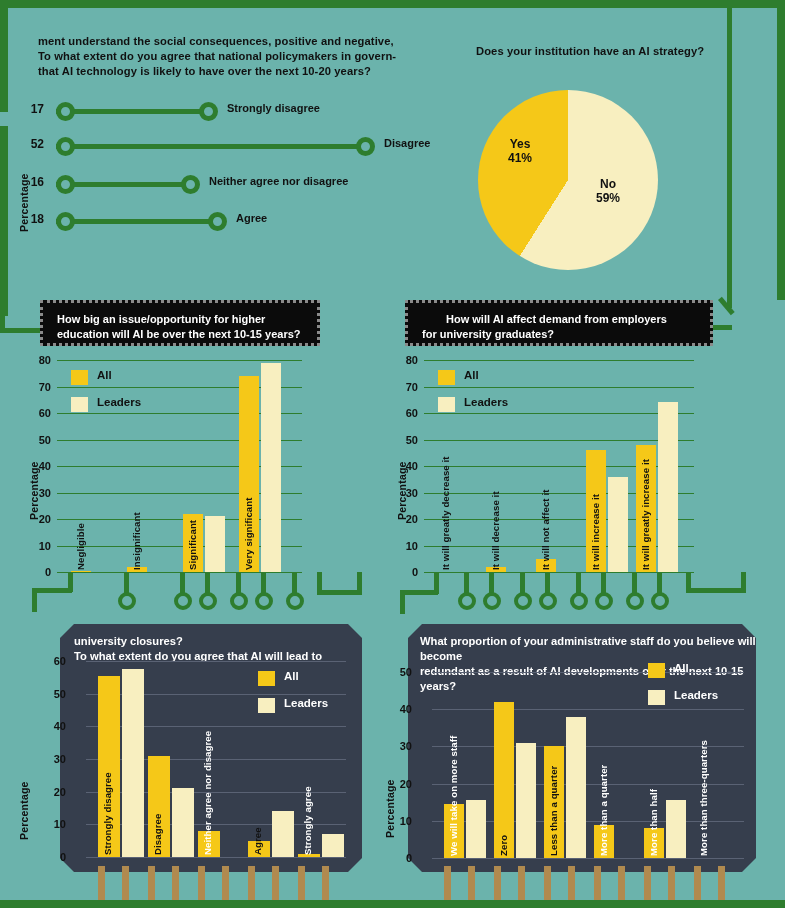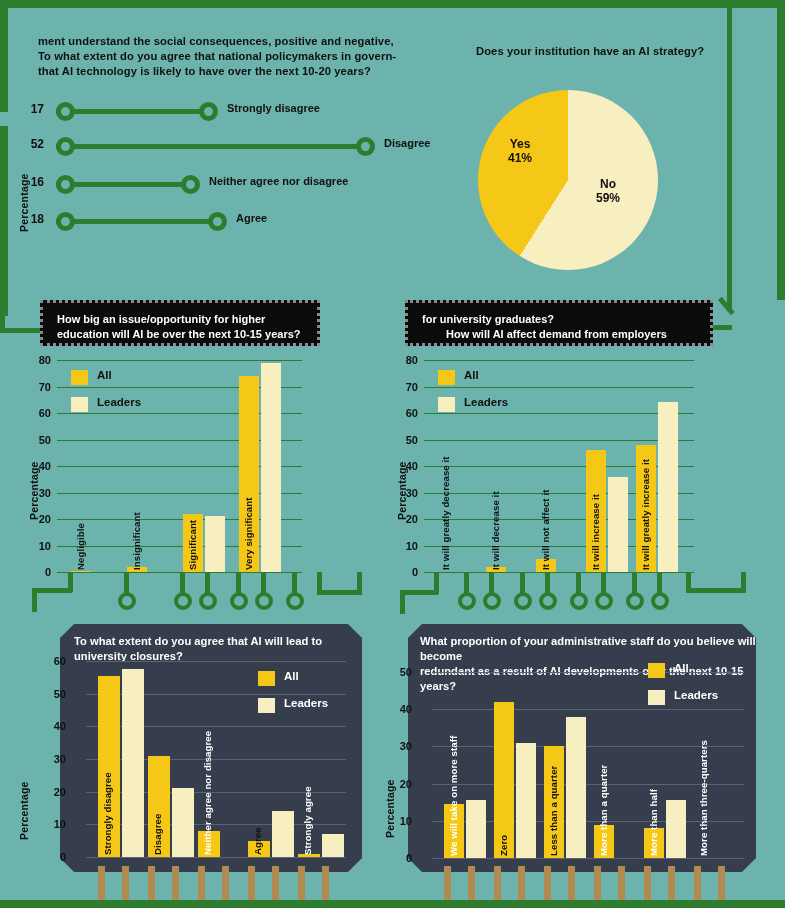--- a/index.html
+++ b/index.html
@@ -166,22 +166,22 @@
     <div>No</div>
     <div>59%</div>
   </div>
 
   <div class="banner" style="left:40px;top:300px;width:280px;height:46px;">
     <div>How big an issue/opportunity for higher</div>
     <div>education will AI be over the next 10-15 years?</div>
   </div>
 
   <div class="banner" style="left:405px;top:300px;width:308px;height:46px;">
+    <div style="padding-left:24px;">How will AI affect demand from employers</div>
     <div>for university graduates?</div>
-    <div style="padding-left:24px;">How will AI affect demand from employers</div>
   </div>
 
   <div class="axis-title-v" style="left:28px;top:440px;height:80px;color:#111;">Percentage</div>
 
   <div class="chart" style="left:57px;top:360px;width:245px;height:212px;">
 
     <div class="gridline" style="top:0px;background:#2E7D2E;"></div>
     <div class="gridline" style="top:26.5px;background:#2E7D2E;"></div>
     <div class="gridline" style="top:53px;background:#2E7D2E;"></div>
     <div class="gridline" style="top:79.5px;background:#2E7D2E;"></div>
@@ -313,22 +313,22 @@
     <div class="node" style="left:626px;top:592px;"></div>
     <div class="trace" style="left:657px;top:572px;width:5px;height:22px;"></div>
     <div class="node" style="left:651px;top:592px;"></div>
     <div class="trace" style="left:686px;top:572px;width:5px;height:20px;"></div>
     <div class="trace" style="left:686px;top:588px;width:60px;height:5px;"></div>
     <div class="trace" style="left:741px;top:572px;width:5px;height:20px;"></div>
   </div>
 
   <div class="dark-panel" style="left:60px;top:624px;width:302px;height:248px;"></div>
   <div class="dp-title" style="left:74px;top:634px;width:280px;">
+    <div>university closures?</div>
     <div>To what extent do you agree that AI will lead to</div>
-    <div>university closures?</div>
   </div>
 
   <div class="axis-title-v" style="left:18px;top:760px;height:80px;color:#111;">Percentage</div>
 
   <div class="chart" style="left:86px;top:661px;width:260px;height:196px;">
     <div class="gridline" style="top:0px;background:#5A6274;"></div>
     <div class="gridline" style="top:32.7px;background:#5A6274;"></div>
     <div class="gridline" style="top:65.3px;background:#5A6274;"></div>
     <div class="gridline" style="top:98px;background:#5A6274;"></div>
     <div class="gridline" style="top:130.7px;background:#5A6274;"></div>

